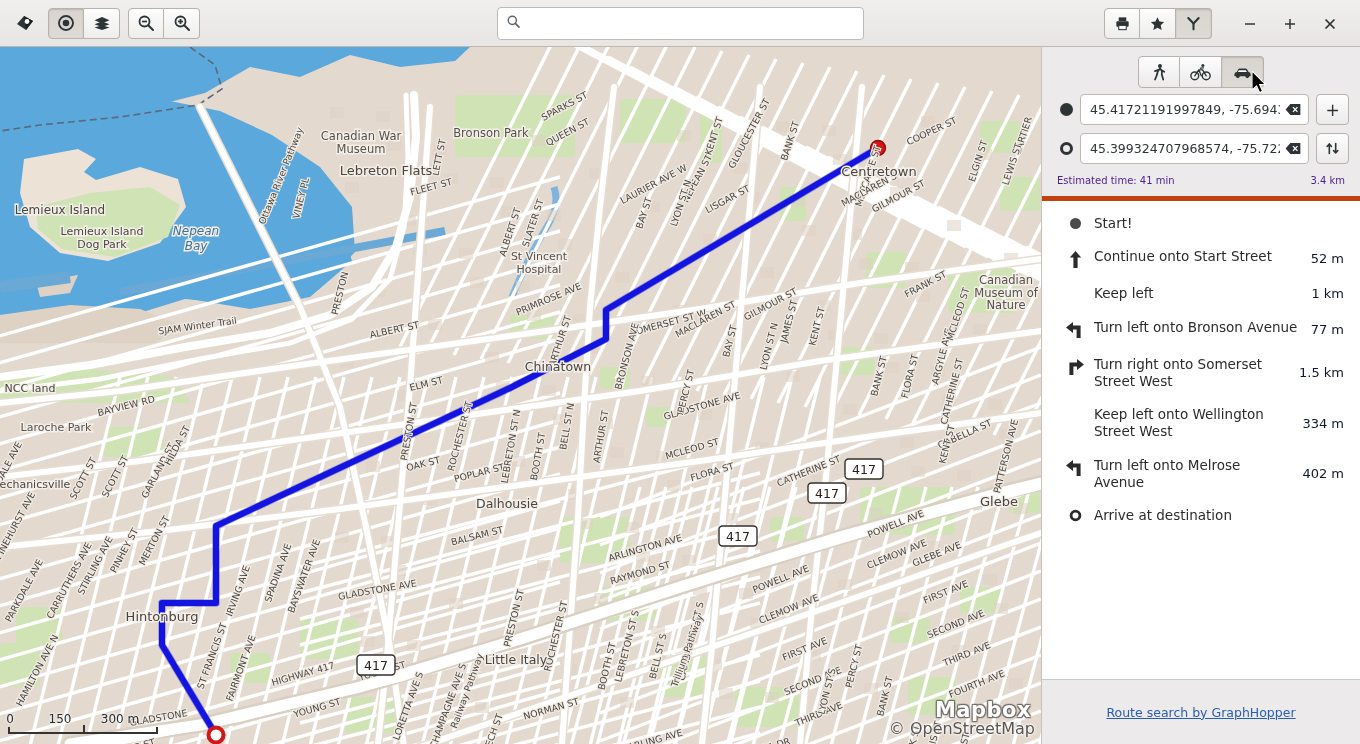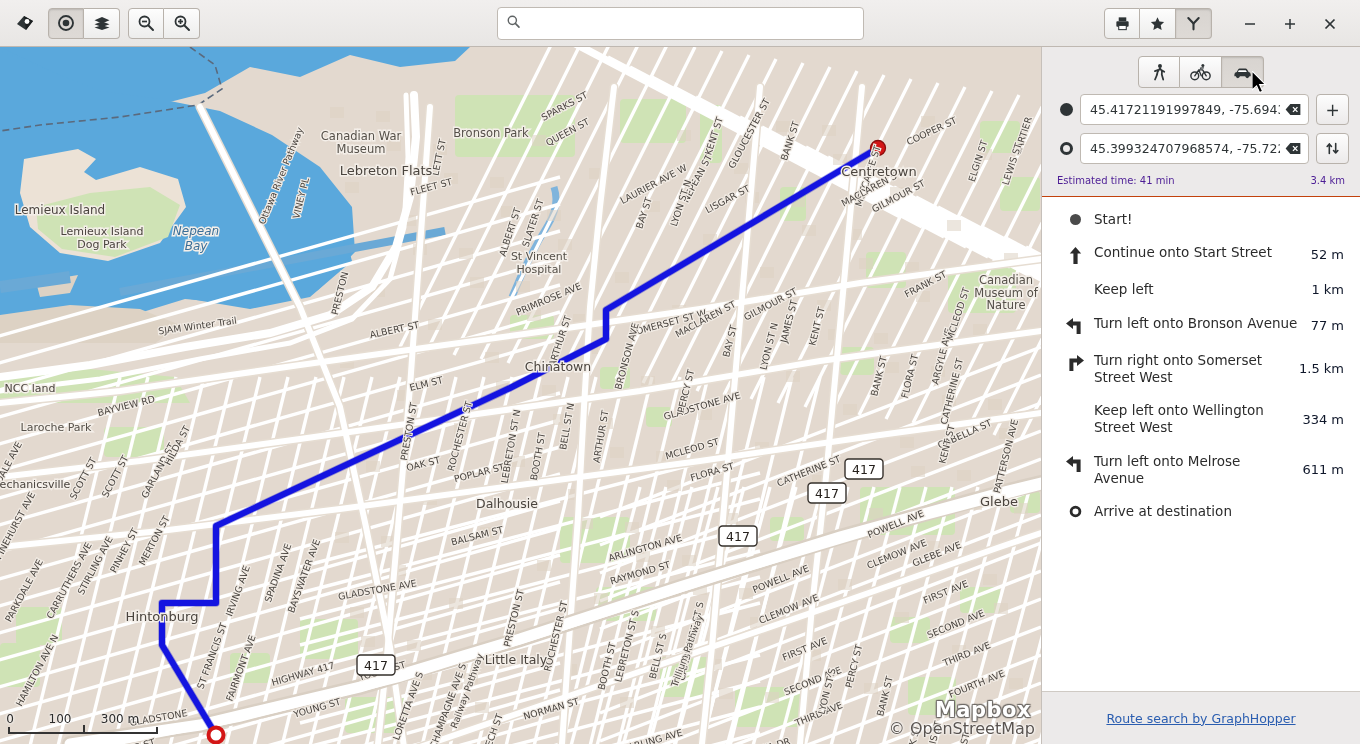--- a/index.html
+++ b/index.html
@@ -162,21 +162,21 @@
   }
 
   .summary {
     display: flex; justify-content: space-between;
     padding: 3px 15px 10px 15px;
     font-size: 10px; color: #4c1d95;
   }
 
   .steps {
     flex: 1; background: #ffffff;
-    border-top: 1px solid #c2410c;
+    border-top: 5px solid #c2410c;
     border-bottom: 1px solid #cfcac4;
     overflow: hidden;
     padding-top: 6px;
   }
   .step {
     display: flex; align-items: flex-start;
     padding: 8px 16px 8px 14px;
   }
   .step-icon {
     width: 38px; min-width: 38px;
@@ -185,21 +185,21 @@
   }
   .step-text {
     flex: 1; font-size: 13.5px; color: #2b2b2b; line-height: 1.28;
     padding-right: 8px;
   }
   .step-dist {
     font-size: 13px; color: #0f172a; white-space: nowrap;
     align-self: center;
   }
   .footer {
-    height: 52px; display: flex; align-items: center; justify-content: center;
+    height: 64px; display: flex; align-items: center; justify-content: center;
     background: #eceaea;
   }
   .footer a {
     font-size: 12.5px; color: #2a5db0; text-decoration: underline;
     cursor: pointer;
   }
 
   
   .cursor { position: absolute; pointer-events: none; }
 </style>
@@ -835,21 +835,21 @@
         <text x="152" y="742" font-family="&quot;DejaVu Sans&quot;,&quot;Liberation Sans&quot;,sans-serif" font-size="12.5" fill="#25201c" text-anchor="middle">417</text>
       </g>
     </svg>
 
   <div class="mapbox-wm">Mapbox</div>
   <div class="map-attrib">© OpenStreetMap</div>
 
   <div class="scalebar">
     <div class="scale-labels">
       <span style="left:2px;">0</span>
-      <span style="left:52px;">100</span>
+      <span style="left:52px;">150</span>
       <span style="left:112px;">300 m</span>
     </div>
     <div class="scale-line">
         <i></i>
       </div>
   </div>
 </div>
 
 <div class="sidebar">
 
@@ -973,21 +973,21 @@
         <div class="step-text">Keep left onto Wellington Street West</div>
         <div class="step-dist">334 m</div>
       </div>
       <div class="step">
         <div class="step-icon">
           <svg width="20" height="19" viewBox="0 0 20 19">
             <path d="M1 6.5 L8 1 L8 4.4 L15.6 4.4 L15.6 17 L11.6 17 L11.6 8.5 L8 8.5 L8 12 Z" fill="#2b2b2b"></path>
           </svg>
         </div>
         <div class="step-text">Turn left onto Melrose Avenue</div>
-        <div class="step-dist">611 m</div>
+        <div class="step-dist">402 m</div>
       </div>
       <div class="step">
         <div class="step-icon">
           <svg width="13" height="13" viewBox="0 0 13 13">
             <circle cx="6.5" cy="6.5" r="4.4" fill="none" stroke="#2b2b2b" stroke-width="2.8"></circle>
           </svg>
         </div>
         <div class="step-text">Arrive at destination</div>
         <div class="step-dist"></div>
       </div>

